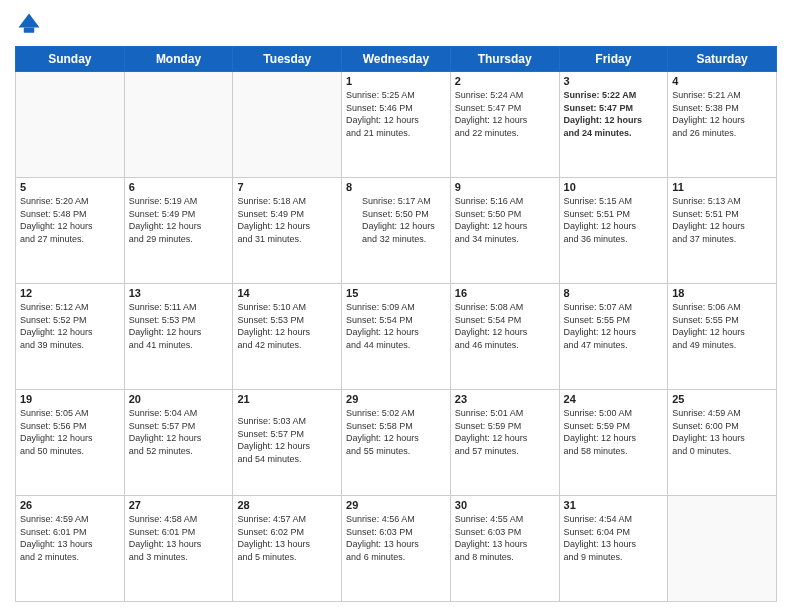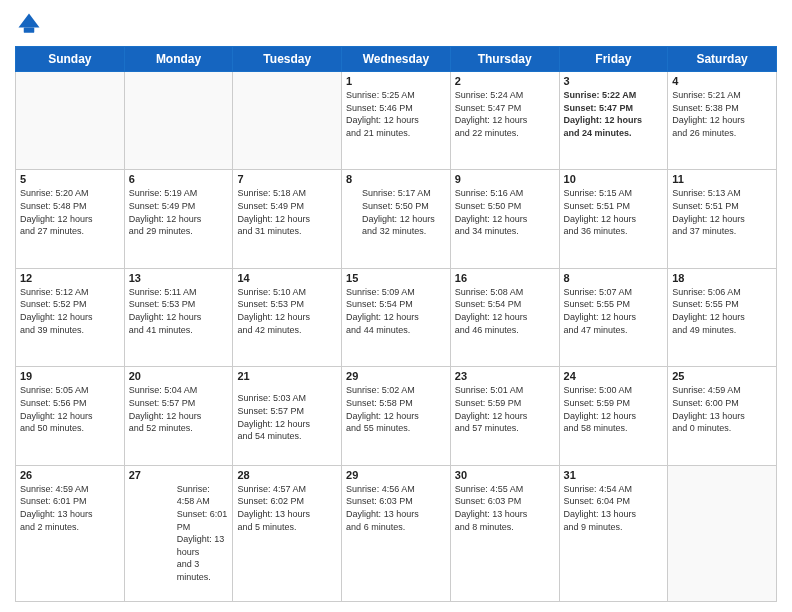--- a/index.html
+++ b/index.html
@@ -315,21 +315,21 @@
         <tr>
           <td>
             <span class="day-num">26</span>
             <div class="cell-text" style="white-space: pre-line;">Sunrise: 4:59 AM
 Sunset: 6:01 PM
 Daylight: 13 hours
 and 2 minutes.</div>
           </td>
           <td>
             <span class="day-num">27</span>
-            <div class="cell-text" style="white-space: pre-line; margin-left: 48px;">Sunrise: 4:58 AM
+            <div class="cell-text" style="white-space: pre-line;">Sunrise: 4:58 AM
 Sunset: 6:01 PM
 Daylight: 13 hours
 and 3 minutes.</div>
           </td>
           <td>
             <span class="day-num">28</span>
             <div class="cell-text" style="white-space: pre-line;">Sunrise: 4:57 AM
 Sunset: 6:02 PM
 Daylight: 13 hours
 and 5 minutes.</div>

